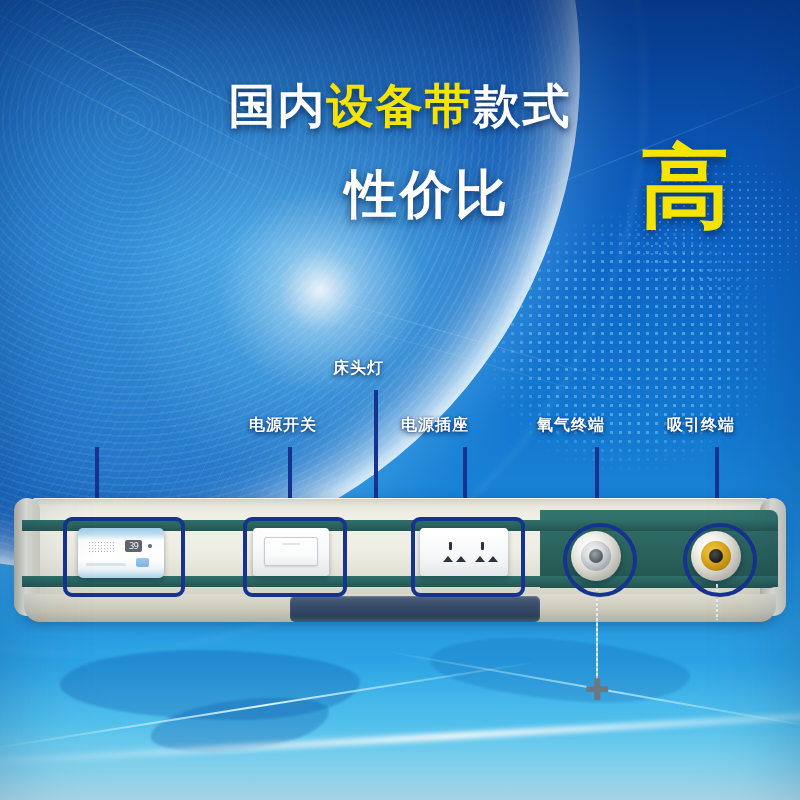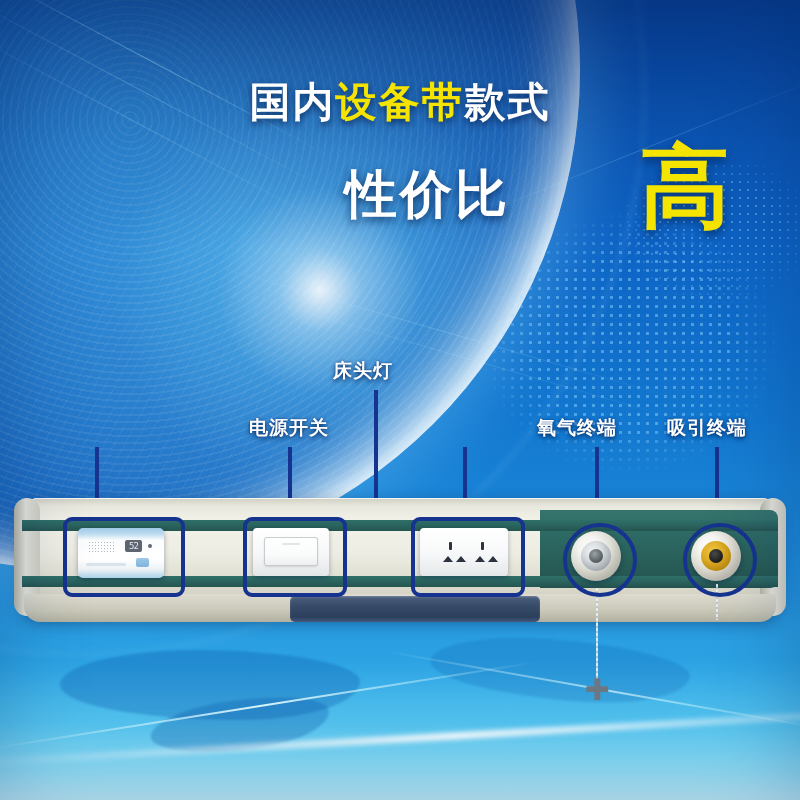--- a/index.html
+++ b/index.html
@@ -70,32 +70,32 @@
     background:linear-gradient(180deg,rgba(22,135,215,0) 0%,rgba(40,165,228,.35) 30%,rgba(95,205,240,.55) 62%,rgba(160,230,248,.75) 86%,rgba(200,243,252,.9) 100%);}
   .map-blob{position:absolute;background:rgba(10,85,170,.30);border-radius:45% 55% 40% 60%/50% 45% 55% 50%;filter:blur(1px);}
   .beam{position:absolute;height:2px;background:linear-gradient(90deg,rgba(190,245,255,0),rgba(225,252,255,.95),rgba(190,245,255,0));filter:blur(.6px);}
   .beam-big{position:absolute;left:-40px;top:735px;width:900px;height:7px;
     background:linear-gradient(90deg,rgba(255,255,255,0),rgba(255,255,255,.95) 55%,rgba(255,255,255,.2));
     filter:blur(2.5px);transform:rotate(-3.2deg);}
 
   
   .headline{position:absolute;left:0;top:82px;width:800px;text-align:center;
     font-family:"DejaVu Sans","Liberation Sans",sans-serif;}
-  .h1{font-size:41px;font-weight:bold;letter-spacing:2px;line-height:1;
+  .h1{font-size:47px;font-weight:bold;letter-spacing:2px;line-height:1;
       color:#ffffff;text-shadow:0 3px 7px rgba(0,25,70,.75);}
   .h1 .hl{color:#f5e400;}
   .h2row{position:absolute;left:0;top:160px;width:800px;}
   .h2{position:absolute;left:345px;top:0;font-size:52px;font-weight:bold;letter-spacing:3px;
       color:#ffffff;text-shadow:0 3px 8px rgba(0,25,70,.78);}
   .h3{position:absolute;left:640px;top:-18px;font-size:90px;font-weight:bold;line-height:1;
       color:#f5e400;text-shadow:0 4px 10px rgba(0,25,70,.6);}
 
   
   .callout{position:absolute;font-family:"DejaVu Sans","Liberation Sans",sans-serif;
-    font-weight:bold;color:#ffffff;font-size:19px;letter-spacing:1px;white-space:nowrap;
+    font-weight:bold;color:#ffffff;font-size:16px;letter-spacing:1px;white-space:nowrap;
     text-shadow:0 2px 5px rgba(0,30,85,.85),0 0 2px rgba(0,40,110,.6);}
 
   
   .lead{position:absolute;width:4px;background:#15338f;}
 
   
   .hlbox{position:absolute;border:4px solid #15338f;border-radius:9px;}
   .hlcirc{position:absolute;border:4px solid #15338f;border-radius:50%;}
 
   
@@ -209,20 +209,21 @@
   <div class="headline">
     <div class="h1"><span>国内</span><span class="hl">设备带</span><span>款式</span></div>
   </div>
   <div class="h2row">
     <div class="h2">性价比</div>
     <div class="h3">高</div>
   </div>
 
   <div class="callout" style="left:229px;top:415px;padding-left:20px;">电源开关</div>
   <div class="callout" style="left:333px;top:358px;">床头灯</div>
+  <div class="callout" style="left:401px;top:415px;">电源插座</div>
   <div class="callout" style="left:667px;top:415px;">吸引终端</div>
   <div class="callout" style="left:537px;top:415px;">氧气终端</div>
 
   <div class="lead" style="left:95px;top:447px;height:83px;"></div>
   <div class="lead" style="left:288px;top:447px;height:83px;"></div>
   <div class="lead" style="left:374px;top:390px;height:216px;"></div>
   <div class="lead" style="left:463px;top:447px;height:83px;"></div>
   <div class="lead" style="left:595px;top:447px;height:86px;"></div>
   <div class="lead" style="left:715px;top:447px;height:86px;"></div>
 
@@ -230,21 +231,21 @@
   <div class="panel-cap" style="left:14px;"></div>
   <div class="panel-cap" style="left:760px;"></div>
   <div class="panel-teal panel-teal-r"></div>
   <div class="stripe stripe-top"></div>
   <div class="stripe stripe-bot"></div>
   <div class="panel-bottombar"></div>
   <div class="panel-light"></div>
 
   <div class="intercom"></div>
   <div class="ic-speaker"></div>
-  <div class="ic-display">52</div>
+  <div class="ic-display">39</div>
   <div class="ic-led"></div>
   <div class="ic-btn"></div>
   <div class="ic-slot"></div>
 
   <div class="sw-plate"></div>
   <div class="sw-rocker"></div>
   <div class="sw-mark"></div>
 
   <div class="sk-plate"></div>
   <div class="pin pin-v" style="left:449px;top:542px;"></div>

